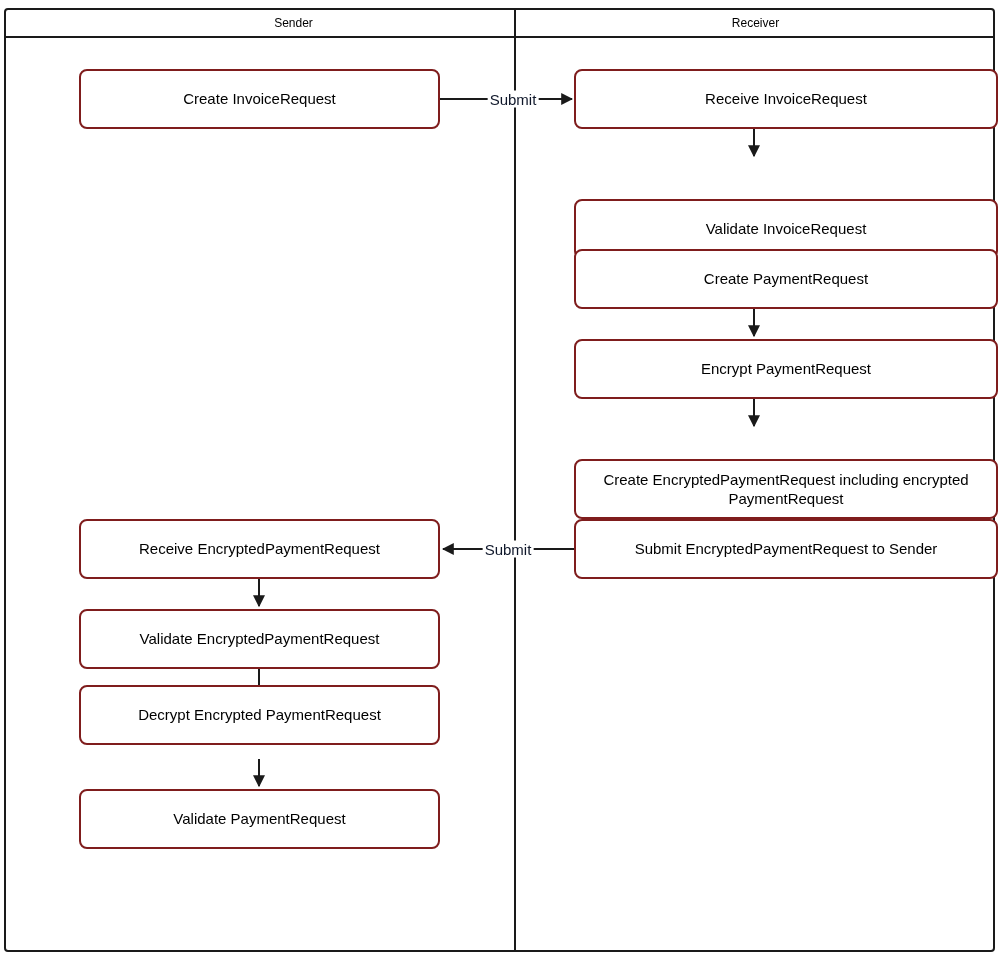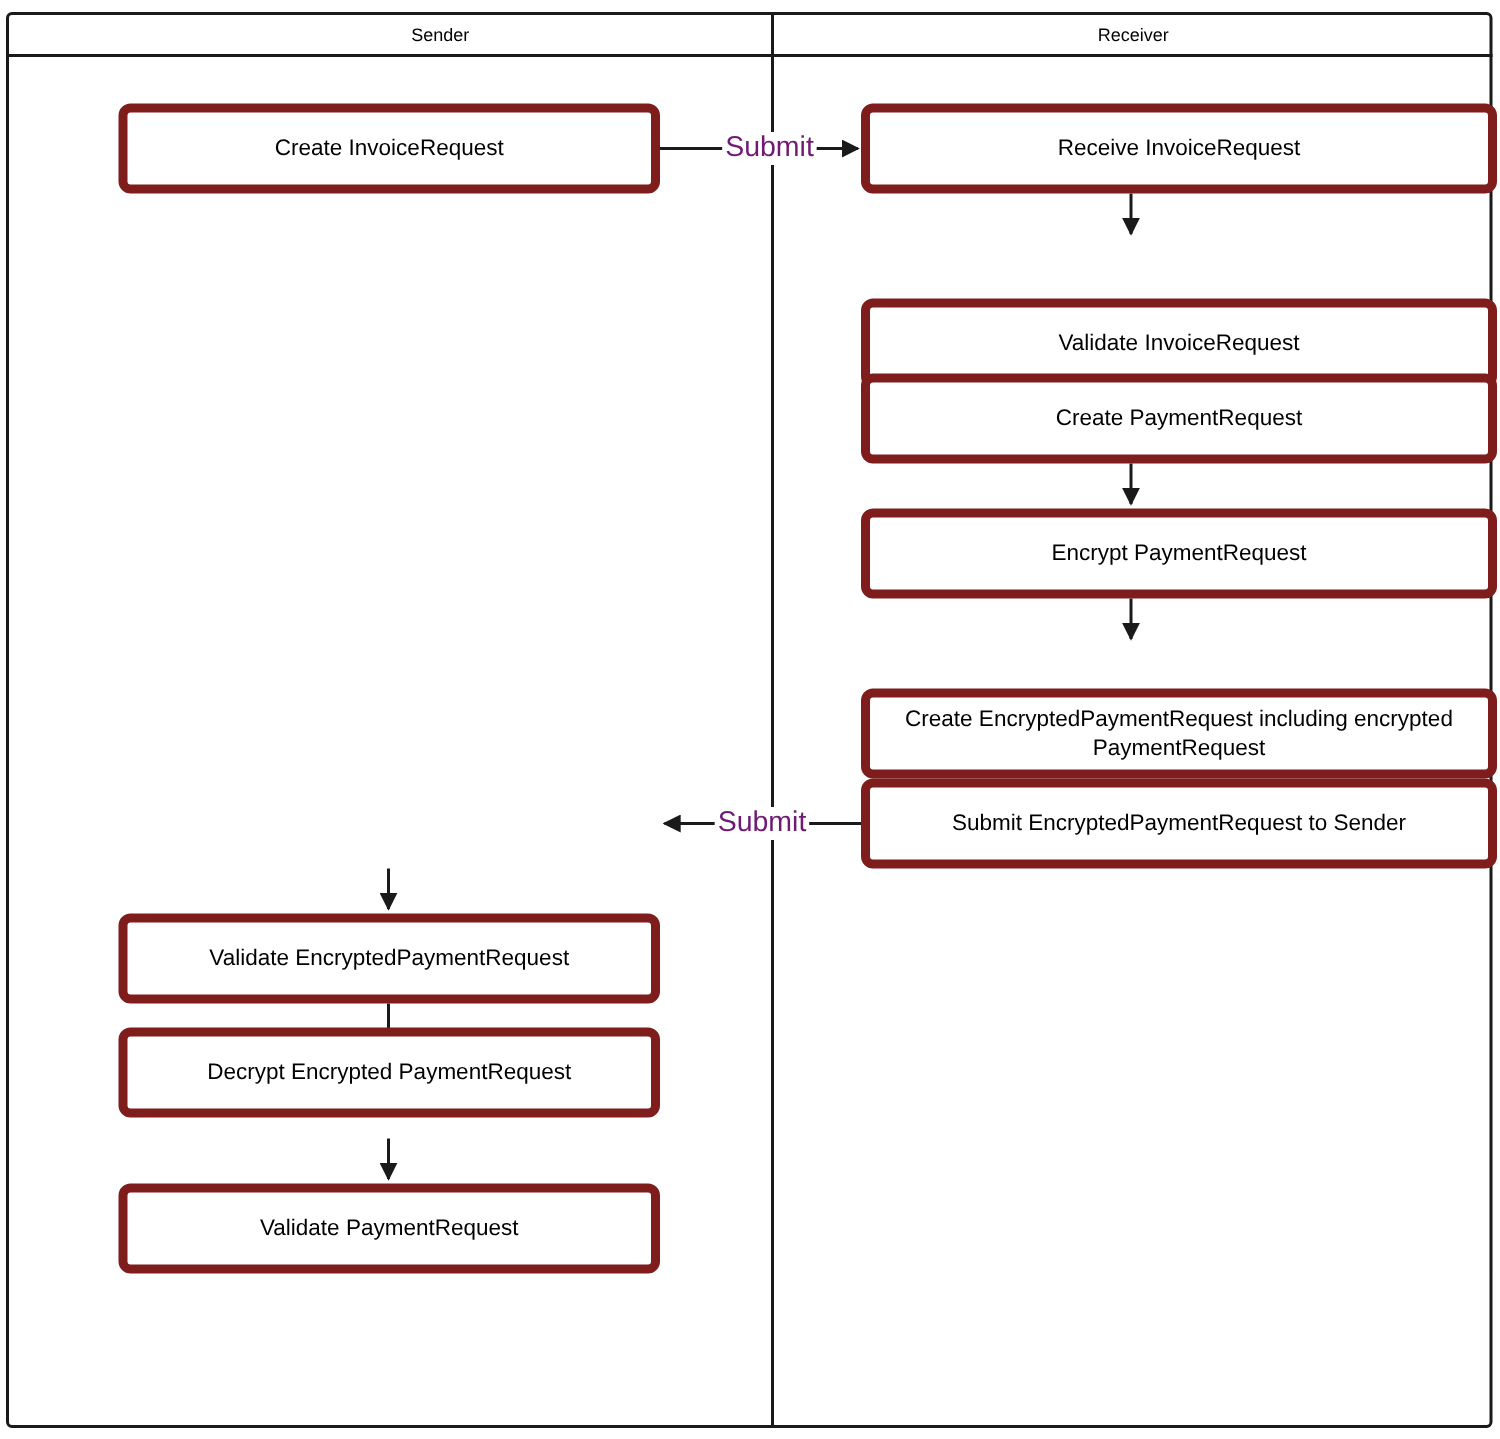--- a/index.html
+++ b/index.html
@@ -63,42 +63,42 @@
     top: 0;
     width: 1000px;
     height: 959px;
     pointer-events: none;
   }
 
   
   .node {
     position: absolute;
     box-sizing: border-box;
-    border: 6px solid #7f1d1d;
+    border: 2px solid #7f1d1d;
     border-radius: 8px;
     background: #ffffff;
     display: flex;
     align-items: center;
     justify-content: center;
     text-align: center;
     font-size: 15px;
     line-height: 1.3;
     color: #000000;
     padding: 2px 10px;
   }
   .node.sender   { left: 79px;  width: 361px; height: 60px; }
   .node.receiver { left: 574px; width: 424px; height: 60px; }
 
   
   .edge-label {
     position: absolute;
     transform: translate(-50%, -50%);
     background: #ffffff;
-    font-size: 19px;
-    color: #701a75;
+    font-size: 15px;
+    color: #0f172a;
     padding: 0 2px;
     white-space: nowrap;
   }
 </style>
 </head>
 <body>
 
 <div class="canvas">
 
   <div class="frame"></div>
@@ -127,20 +127,21 @@
 
     <line x1="259" y1="579" x2="259" y2="606" stroke="#1a1a1a" stroke-width="2" marker-end="url(#arrow)"></line>
     <line x1="259" y1="669" x2="259" y2="696" stroke="#1a1a1a" stroke-width="2" marker-end="url(#arrow)"></line>
     <line x1="259" y1="759" x2="259" y2="786" stroke="#1a1a1a" stroke-width="2" marker-end="url(#arrow)"></line>
   </svg>
 
   <div class="edge-label" style="left:513px; top:99px;">Submit</div>
   <div class="edge-label" style="left:508px; top:549px;">Submit</div>
 
   <div class="node sender" style="top:69px;">Create InvoiceRequest</div>
+  <div class="node sender" style="top:519px;">Receive EncryptedPaymentRequest</div>
   <div class="node sender" style="top:609px;">Validate EncryptedPaymentRequest</div>
   <div class="node sender" style="top:685px;">Decrypt Encrypted PaymentRequest</div>
   <div class="node sender" style="top:789px;">Validate PaymentRequest</div>
 
   <div class="node receiver" style="top:69px;">Receive InvoiceRequest</div>
   <div class="node receiver" style="top:159px;margin-top:40px;">Validate InvoiceRequest</div>
   <div class="node receiver" style="top:249px;">Create PaymentRequest</div>
   <div class="node receiver" style="top:339px;">Encrypt PaymentRequest</div>
   <div class="node receiver" style="top:429px;margin-top:30px;">Create EncryptedPaymentRequest including encrypted PaymentRequest</div>
   <div class="node receiver" style="top:519px;">Submit EncryptedPaymentRequest to Sender</div>

